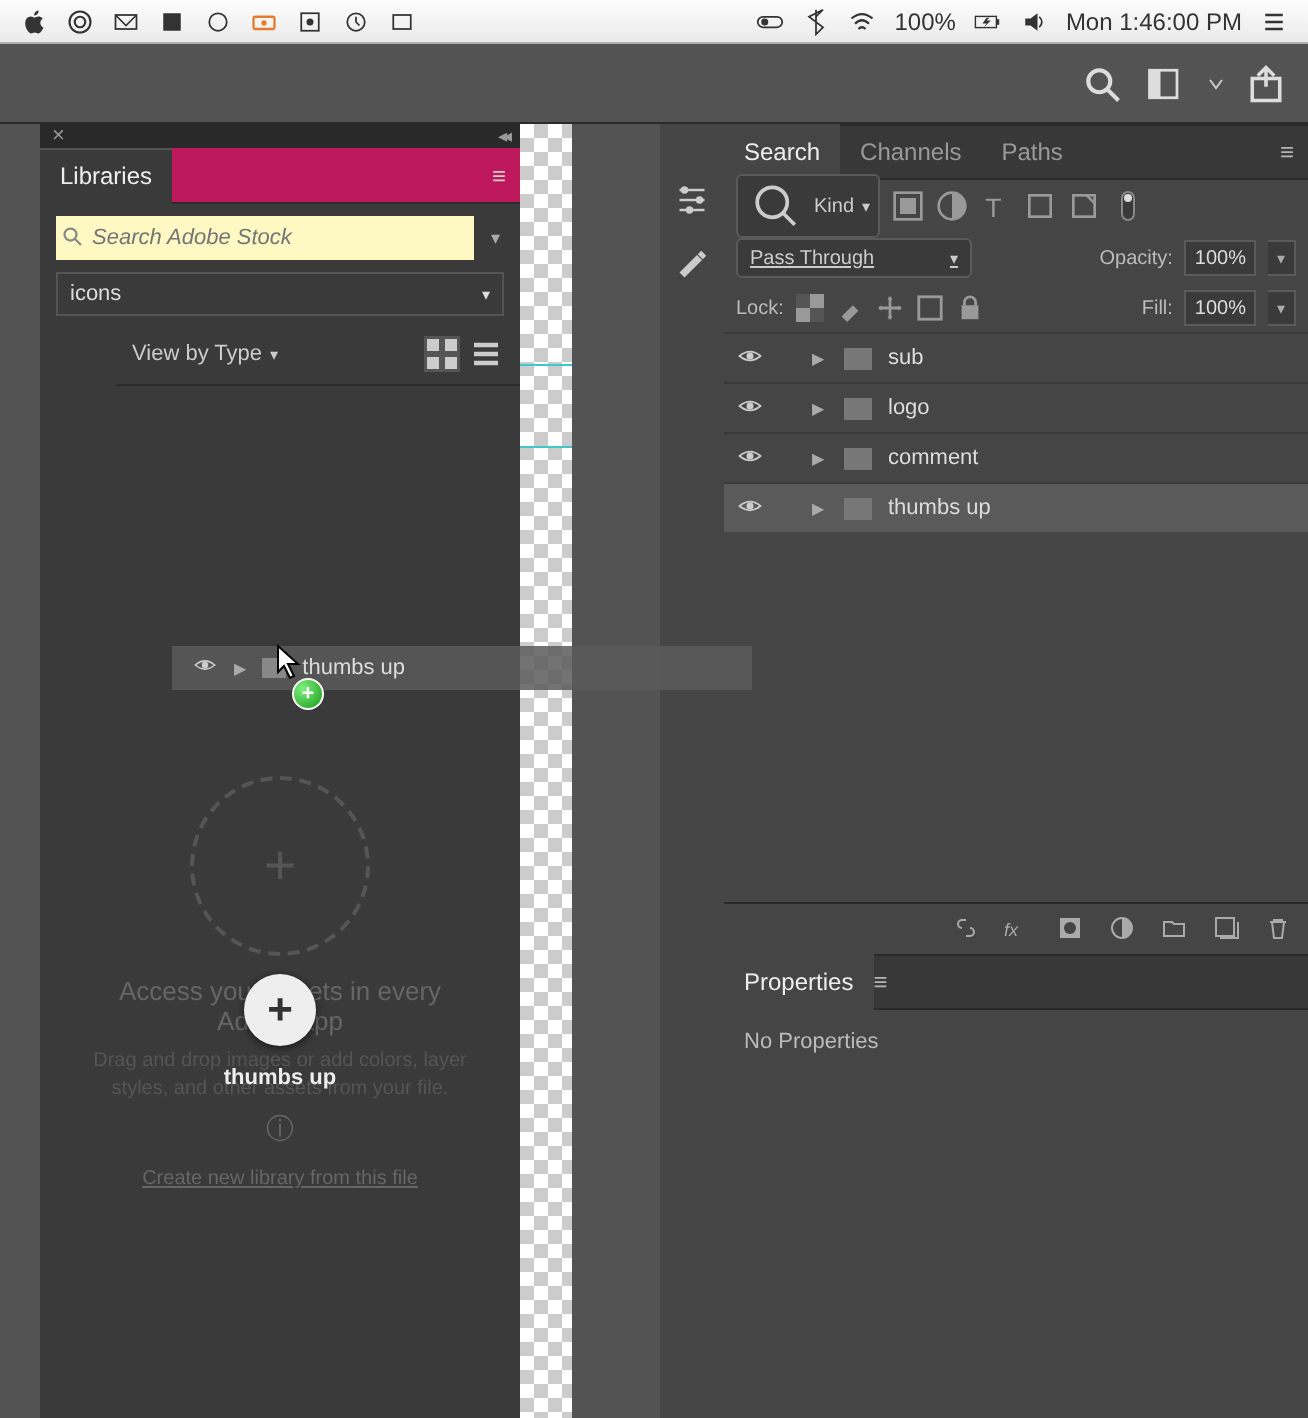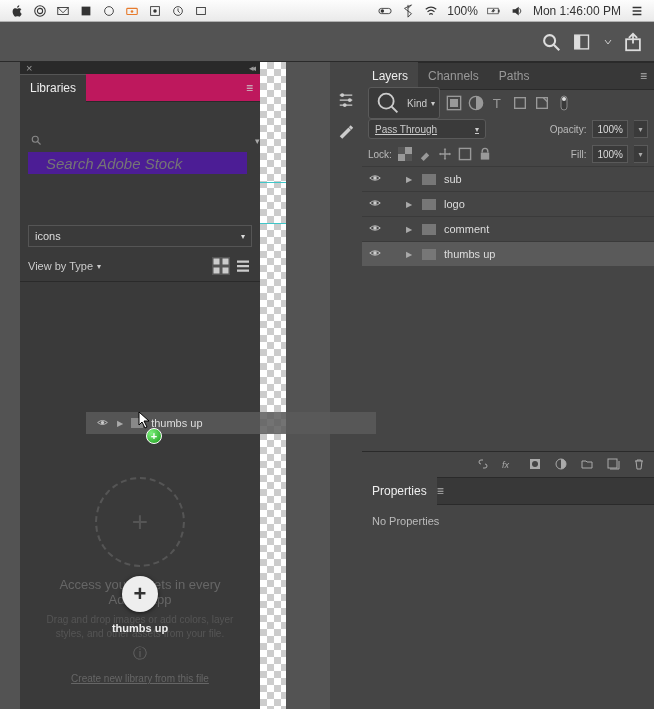--- a/index.html
+++ b/index.html
@@ -17,27 +17,27 @@
   .gutter{width:20px;background:#535353;}
   
   .libpanel{width:240px;background:#3a3a3a;position:relative;}
   .libpanel .tabhdr{height:12px;background:#292929;display:flex;align-items:center;justify-content:space-between;padding:0 6px;font-size:9px;color:#999;}
   .libpanel .tabhdr .close{font-size:11px;}
   .libpanel .tabhdr .grip{letter-spacing:-2px;}
   .paneltab{height:28px;display:flex;align-items:center;background:#be185d;border-bottom:1px solid #2a2a2a;}
   .paneltab .tab{padding:0 10px;height:28px;display:flex;align-items:center;background:#3a3a3a;color:#eee;font-size:12px;border-top:1px solid #555;}
   .paneltab .menu{margin-left:auto;padding:0 8px;color:#ccc;}
   .searchrow{padding:6px 8px;display:flex;align-items:center;gap:6px;}
-  .searchfield{flex:1;height:22px;background:#4c1d95;border:none;color:#888;font-style:italic;padding-left:18px;font-size:15px;margin-top:44px;}
+  .searchfield{flex:1;height:22px;background:#fef9c3;border:none;color:#888;font-style:italic;padding-left:18px;font-size:11px;}
   .searchwrap{position:relative;flex:1;display:flex;align-items:center;}
   .searchwrap .sicon{position:absolute;left:2px;color:#999;font-size:12px;}
   .searchrow .chev{color:#aaa;padding:0 2px;font-size:9px;}
-  .librow{padding:0 8px 6px 8px;margin-top:45px;}
+  .librow{padding:0 8px 6px 8px;}
   .select{height:22px;background:#3a3a3a;border:1px solid #555;display:flex;align-items:center;padding:0 6px;color:#ddd;font-size:11px;justify-content:space-between;}
-  .viewrow{display:flex;align-items:center;justify-content:space-between;padding:4px 8px 6px 8px;border-bottom:1px solid #2a2a2a;}
+  .viewrow{display:flex;align-items:center;justify-content:space-between;padding:4px 8px 6px 8px;border-bottom:1px solid #2a2a2a;margin-left:38px;}
   .viewrow .lbl{color:#ccc;display:flex;align-items:center;gap:4px;}
   .viewrow .btns{display:flex;gap:4px;}
   .viewrow .vbtn{width:18px;height:18px;display:flex;align-items:center;justify-content:center;color:#ccc;}
   .viewrow .vbtn.active{background:#555;}
   .libbody{position:relative;height:510px;}
   
   .dragghost{position:absolute;left:66px;top:130px;width:290px;height:22px;background:rgba(90,90,90,0.85);display:flex;align-items:center;gap:8px;padding-left:10px;color:#ddd;font-size:11px;}
   .dragghost .eye{color:#ccc;}
   .dragghost .chev{color:#aaa;font-size:8px;}
   .dragghost .foldicon{width:12px;height:10px;background:#888;}
@@ -295,21 +295,21 @@
       <svg viewBox="0 0 16 16">
           <path d="M3 13 L10 6 L12 8 L5 15z" fill="#ccc"></path>
           <path d="M11 5l2 2" stroke="#ccc" stroke-width="2"></path>
         </svg>
     </div>
   </div>
 
   <div class="rpanel">
 
     <div class="rtabrow">
-      <div class="rtab active">Layers</div>
+      <div class="rtab active">Search</div>
       <div class="rtab">Channels</div>
       <div class="rtab">Paths</div>
       <div class="menu hamburger">≡</div>
     </div>
 
     <div class="filterrow">
       <div class="kind">
         <svg width="10" height="10" viewBox="0 0 16 16">
             <circle cx="7" cy="7" r="4" fill="none" stroke="#ccc"></circle>
             <path d="M10 10l3 3" stroke="#ccc"></path>

